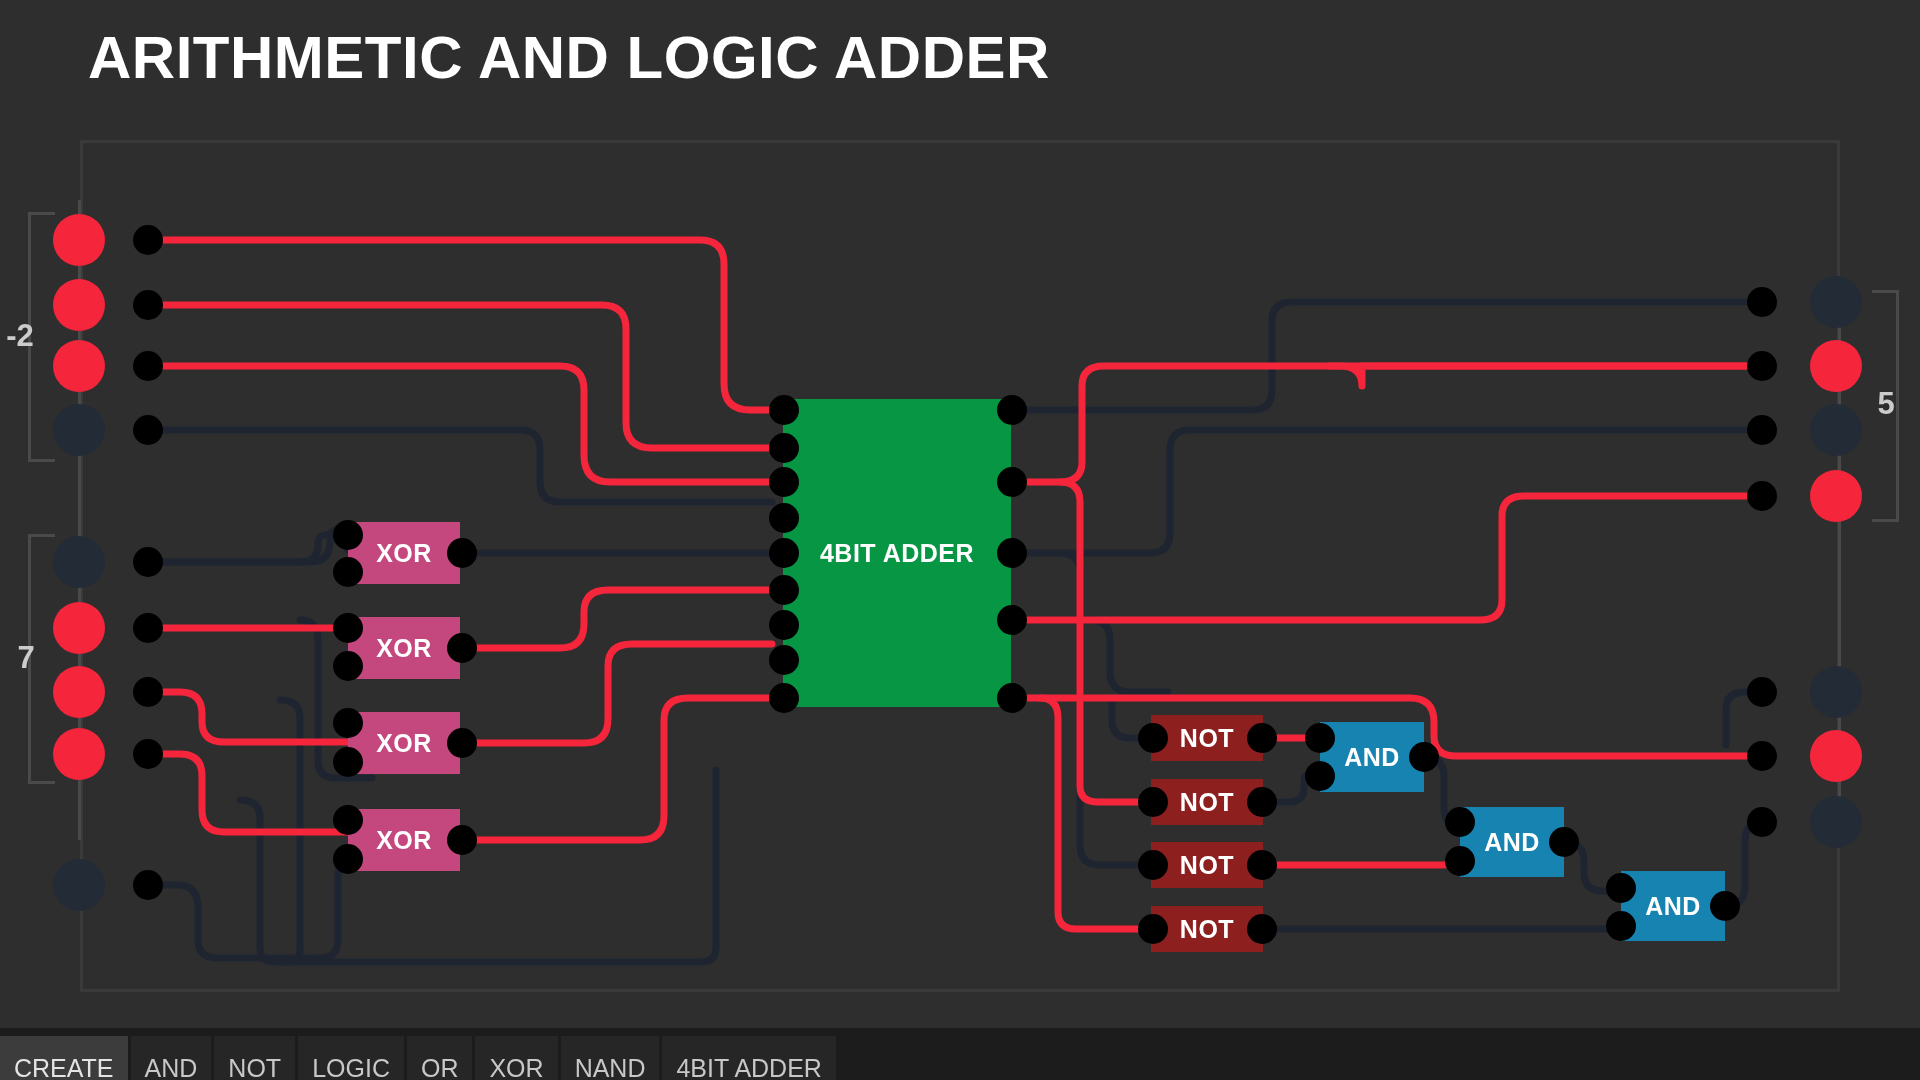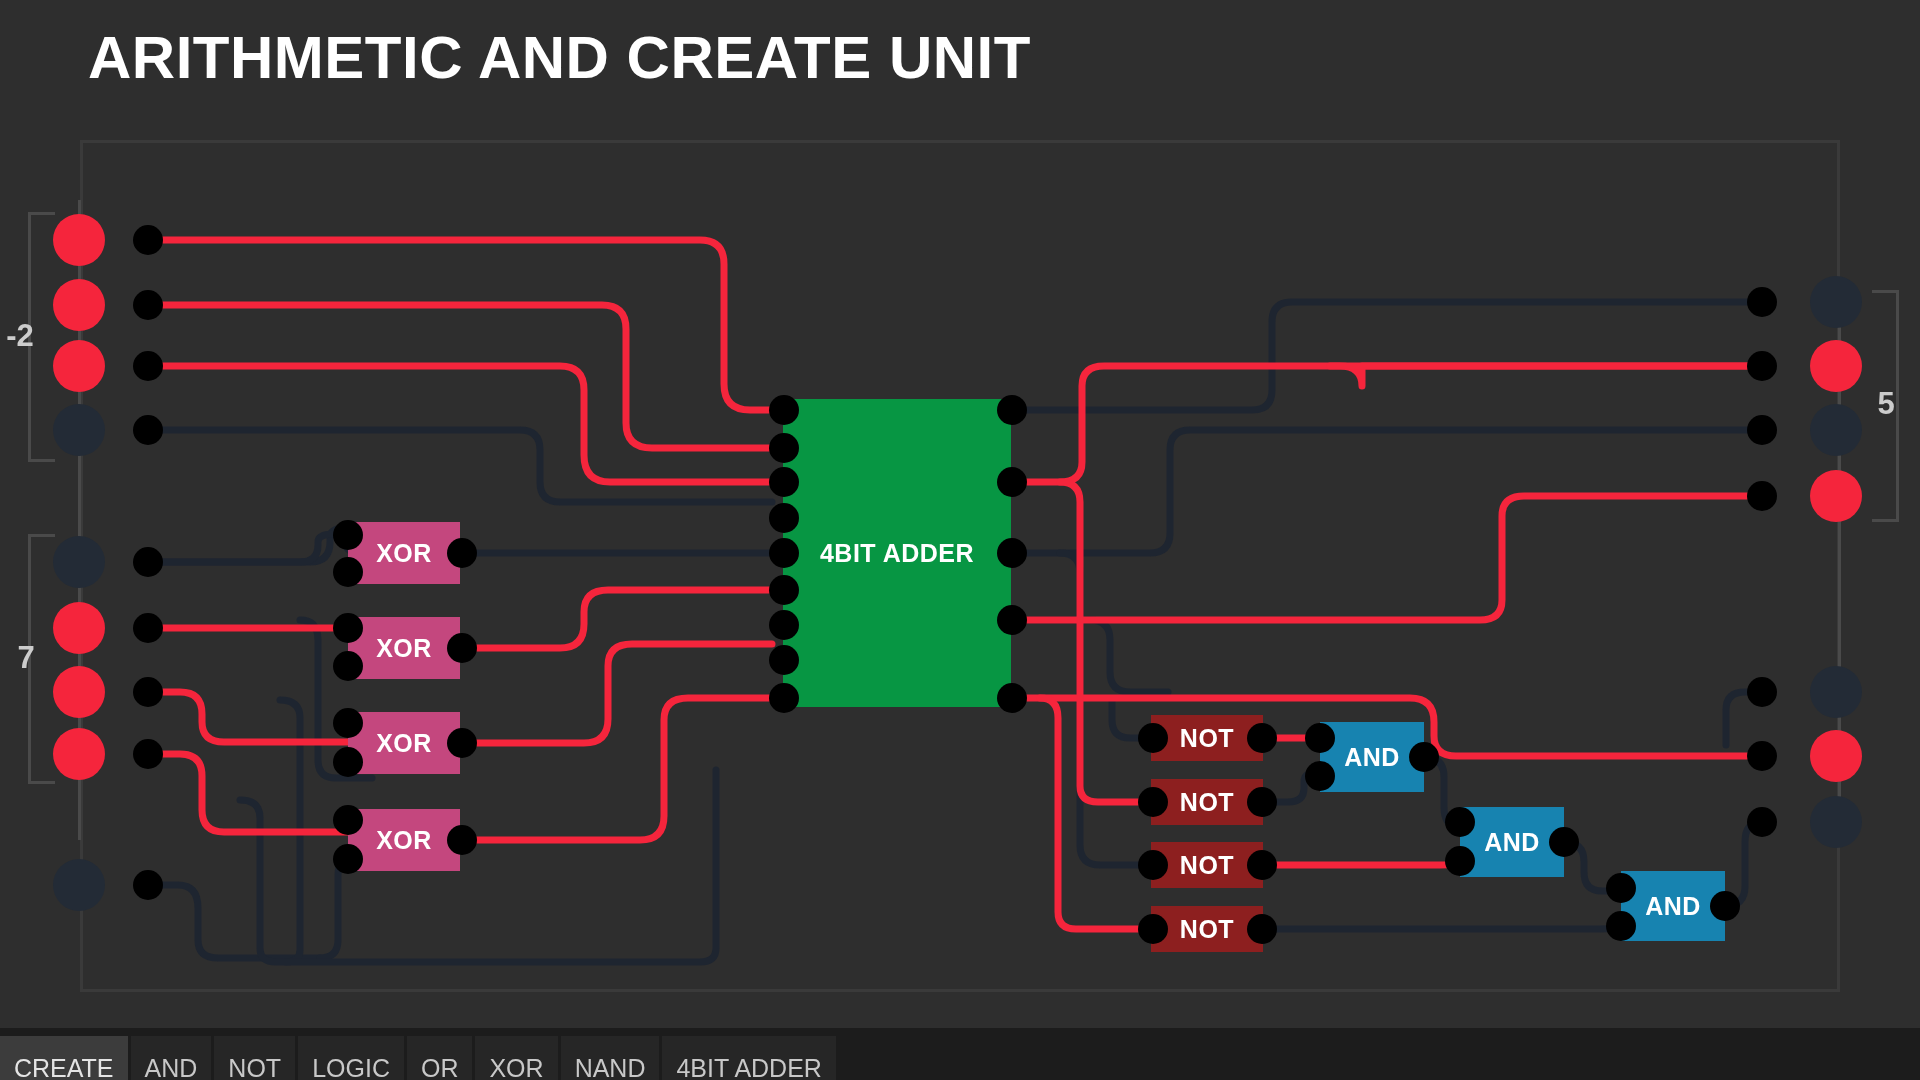--- a/index.html
+++ b/index.html
@@ -42,21 +42,21 @@
   .tb-btn{height:64px;display:flex;align-items:center;padding:0 14px;
           color:#c8c8c8;font-size:25px;background:#262626;margin-right:3px;
           white-space:nowrap;cursor:pointer;margin-top:28px;}
   .tb-btn.active{background:#3c3c3c;color:#e4e4e4;}
 </style>
 </head>
 <body>
 
 <div id="app">
 
-  <div id="title">ARITHMETIC AND CREATE UNIT</div>
+  <div id="title">ARITHMETIC AND LOGIC ADDER</div>
 
   <div id="canvas-frame"></div>
 
   <svg id="wires" viewBox="0 0 1920 1080" width="1920" height="1080">
     <g fill="none" stroke-width="7" stroke-linecap="round" stroke-linejoin="round">
 
       <g stroke="#1e2530">
 
         <path d="M148 430 L520 430 Q540 430 540 450 L540 482 Q540 502 560 502 L772 502"></path>
 

